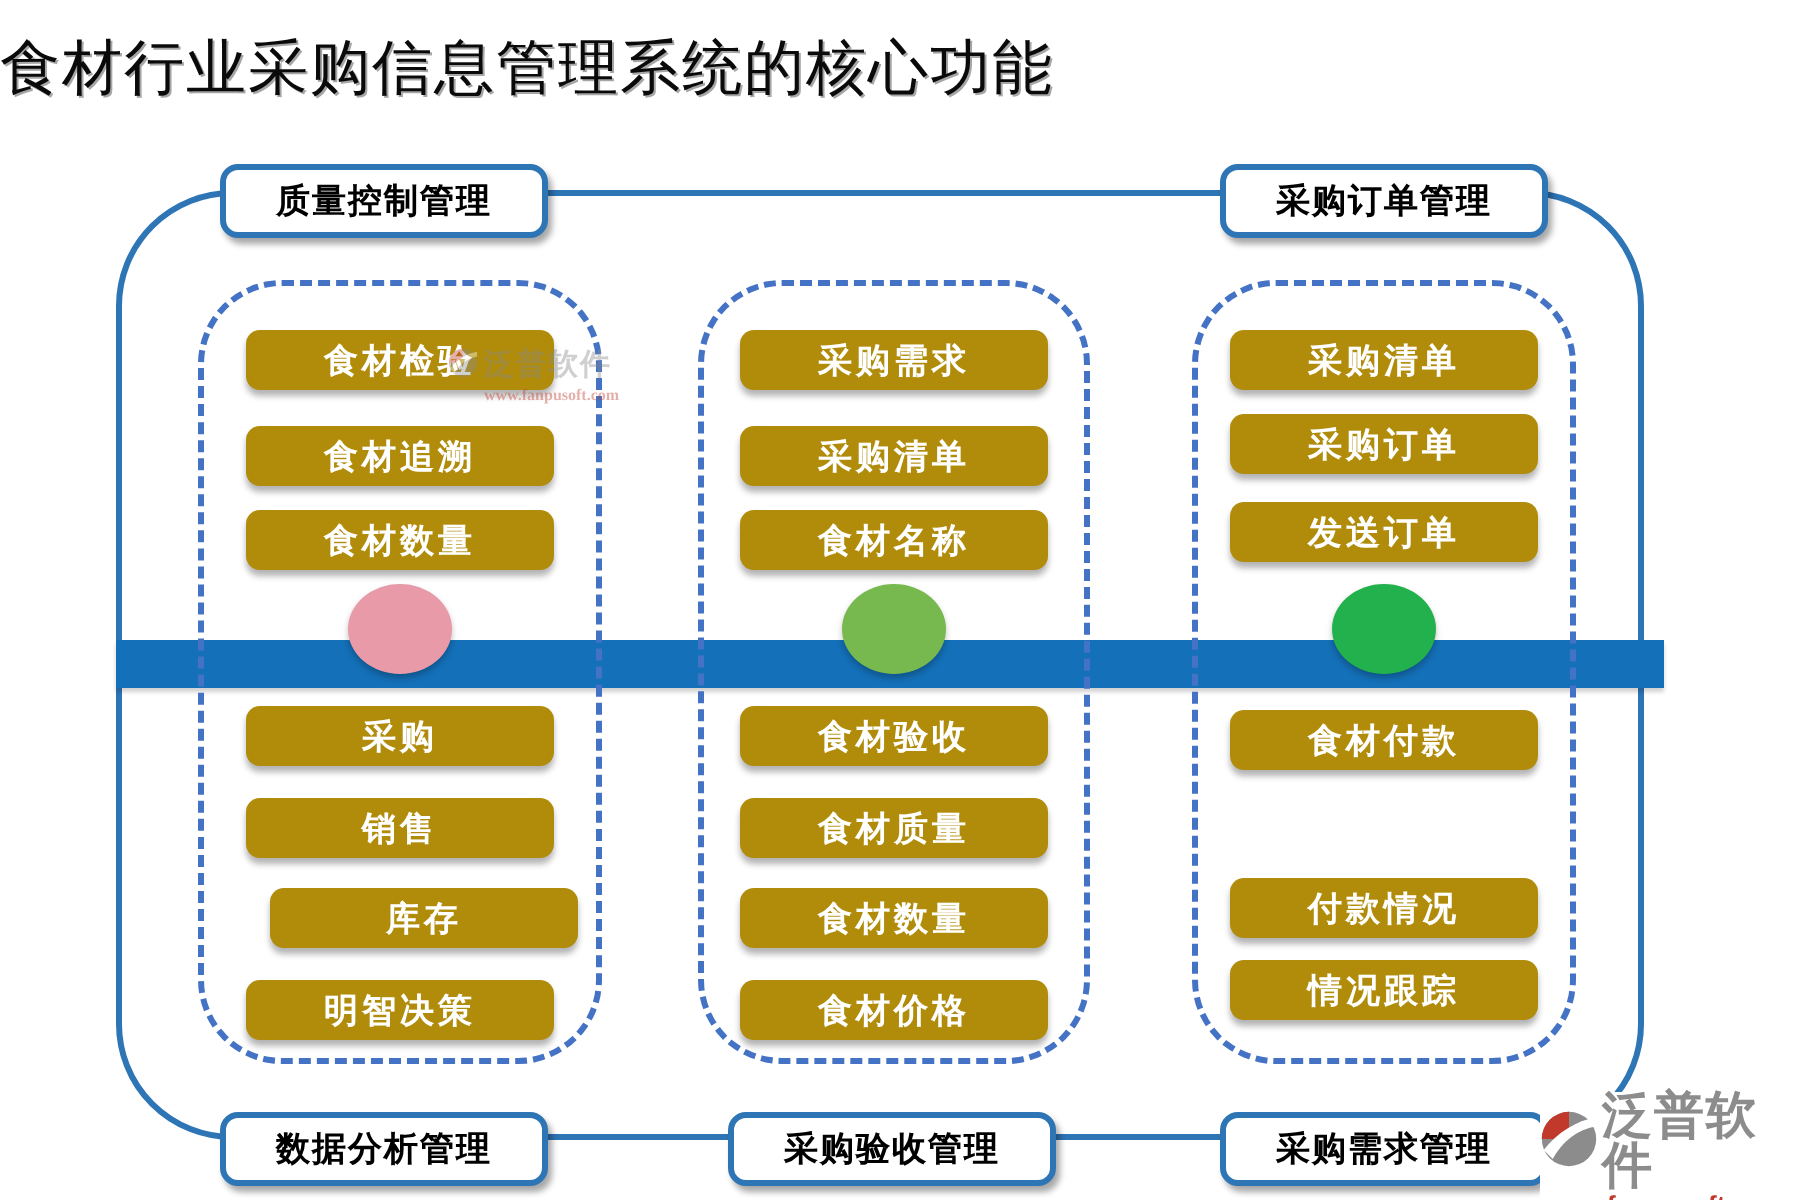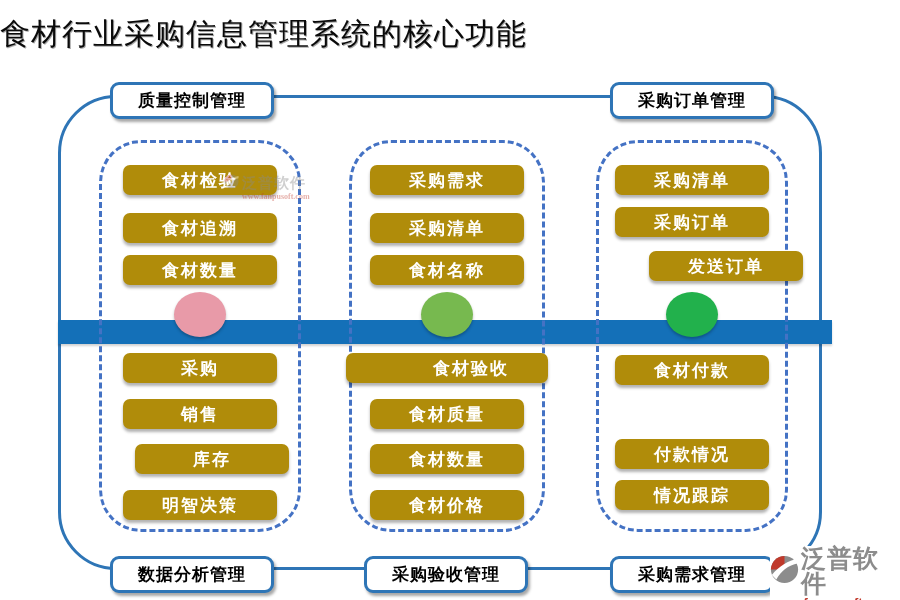--- a/index.html
+++ b/index.html
@@ -80,30 +80,30 @@
     <div class="btn" style="top:210px;">采购</div>
     <div class="btn" style="top:256px;">销售</div>
     <div class="btn" style="top:301px;margin-left:12px;">库存</div>
     <div class="btn" style="top:347px;">明智决策</div>
   </div>
 
   <div class="col-box" style="left:349px; width:196px;">
     <div class="btn" style="top:22px;">采购需求</div>
     <div class="btn" style="top:70px;">采购清单</div>
     <div class="btn" style="top:112px;">食材名称</div>
-    <div class="btn" style="top:210px;padding-left:48px;">食材验收</div>
+    <div class="btn" style="top:210px;">食材验收</div>
     <div class="btn" style="top:256px;">食材质量</div>
     <div class="btn" style="top:301px;">食材数量</div>
     <div class="btn" style="top:347px;">食材价格</div>
   </div>
 
   <div class="col-box" style="left:596px; width:192px;">
     <div class="btn" style="top:22px;">采购清单</div>
     <div class="btn" style="top:64px;">采购订单</div>
-    <div class="btn" style="top:108px;margin-left:34px;">发送订单</div>
+    <div class="btn" style="top:108px;">发送订单</div>
     <div class="btn" style="top:212px;">食材付款</div>
     <div class="btn" style="top:296px;">付款情况</div>
     <div class="btn" style="top:337px;">情况跟踪</div>
   </div>
 
   <div class="ellipse" style="left: 174px; background: rgb(232, 154, 168);"></div>
   <div class="ellipse" style="left: 421px; background: rgb(119, 185, 79);"></div>
   <div class="ellipse" style="left: 666px; background: rgb(34, 177, 76);"></div>
 
   <div class="label-box" style="left:110px; top:82px;">质量控制管理</div>

